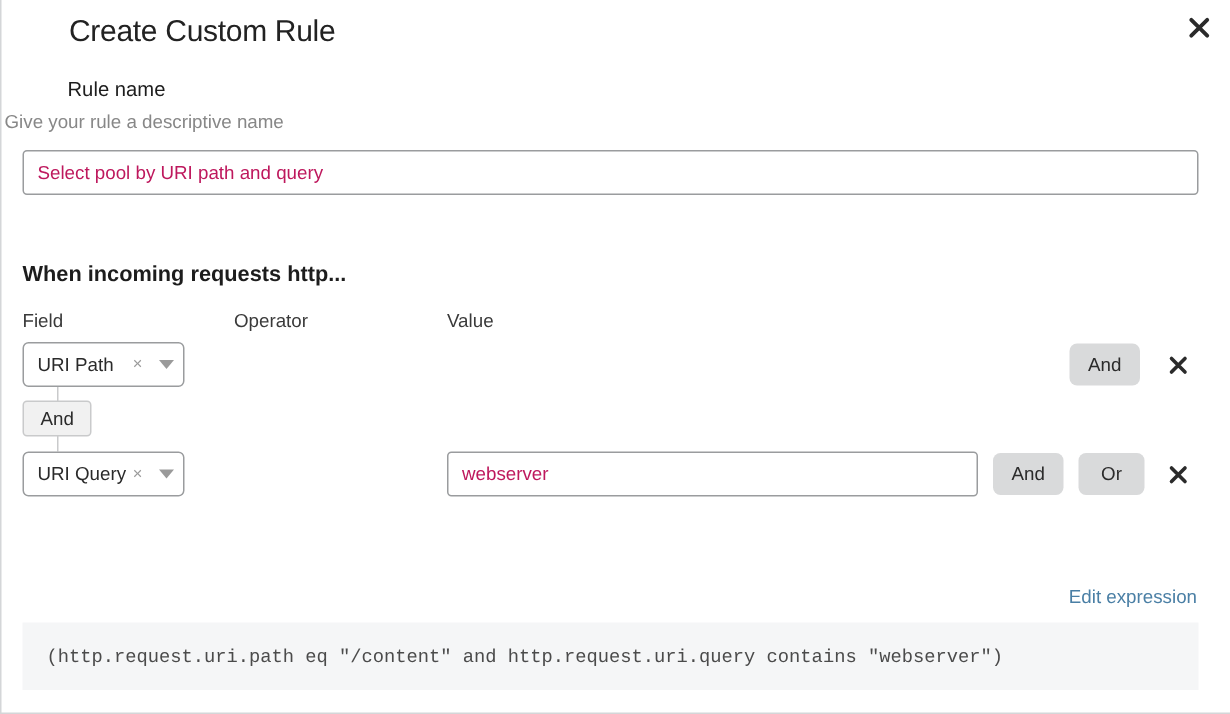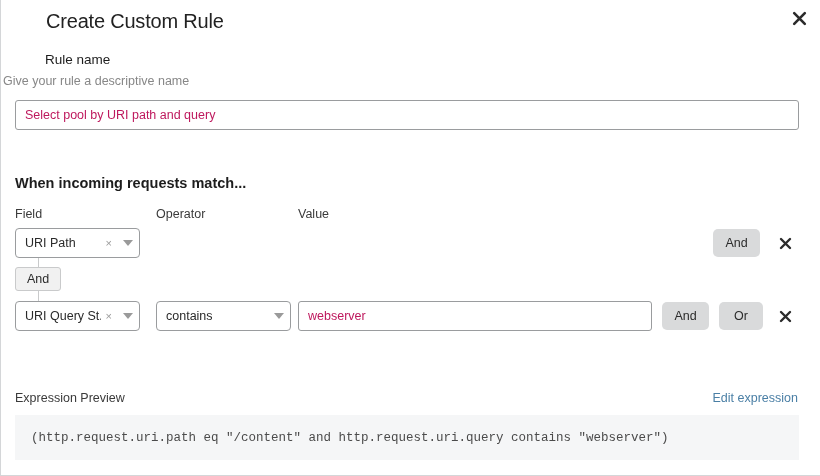--- a/index.html
+++ b/index.html
@@ -114,21 +114,21 @@
   .select-box {
     position: absolute;
     height: 30px;
     background: #ffffff;
     border: 1px solid #9a9c9e;
     border-radius: 4px;
     display: flex;
     align-items: center;
     cursor: pointer;
   }
-  .select-field { left: 14px; width: 125px; }
+  .select-field { left: 14px; width: 108px; }
   .select-op    { left: 155px; width: 135px; }
 
   .select-text {
     flex: 1 1 auto;
     font-size: 12.5px;
     color: #2a2a2a;
     padding-left: 9px;
     white-space: nowrap;
     overflow: hidden;
   }
@@ -263,21 +263,21 @@
   <button class="close-btn">
     <svg width="15" height="15" viewBox="0 0 15 15">
       <path d="M2.2 2.2 L12.8 12.8 M12.8 2.2 L2.2 12.8" stroke="#2b2b2b" stroke-width="2.6" stroke-linecap="round"></path>
     </svg>
   </button>
 
   <div class="label-strong" id="rule-name-label">Rule name</div>
   <div class="label-sub" id="rule-name-help">Give your rule a descriptive name</div>
   <input class="text-input" id="rule-name-input" type="text" value="Select pool by URI path and query" style="">
 
-  <div id="match-heading">When incoming requests match...</div>
+  <div id="match-heading">When incoming requests http...</div>
   <div class="col-label" id="col-field">Field</div>
   <div class="col-label" id="col-operator">Operator</div>
   <div class="col-label" id="col-value">Value</div>
 
   <div class="row" id="row-1">
     <div class="select-box select-field">
       <span class="select-text">URI Path</span>
       <span class="clear-x">×</span>
       <span class="caret">
           <i></i>
@@ -296,33 +296,26 @@
   <div class="connector-line" id="connector-bottom"></div>
 
   <div class="row" id="row-2">
     <div class="select-box select-field">
       <span class="select-text">URI Query St...</span>
       <span class="clear-x">×</span>
       <span class="caret">
           <i></i>
         </span>
     </div>
-    <div class="select-box select-op">
-      <span class="select-text">contains</span>
-      <span class="caret">
-          <i></i>
-        </span>
-    </div>
     <input class="text-input value-input" id="value-input-2" type="text" value="webserver" style="">
     <button class="logic-btn" id="and-btn-2">And</button>
     <button class="logic-btn" id="or-btn-2">Or</button>
     <button class="delete-btn">
       <svg width="13" height="13" viewBox="0 0 13 13">
         <path d="M2 2 L11 11 M11 2 L2 11" stroke="#2b2b2b" stroke-width="2.4" stroke-linecap="round"></path>
       </svg>
     </button>
   </div>
 
-  <div id="expr-label">Expression Preview</div>
   <a id="edit-expression-link">Edit expression</a>
   <div id="expr-code">(http.request.uri.path eq "/content" and http.request.uri.query contains "webserver")</div>
 
 </div>
 
 </body></html>

